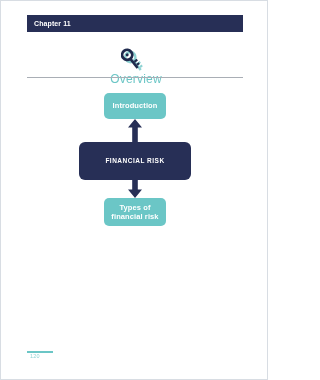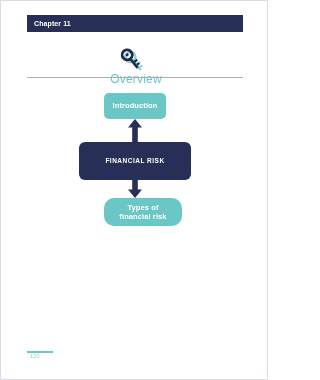--- a/index.html
+++ b/index.html
@@ -121,24 +121,24 @@
   }
   .node-risk .node-text {
     font-size: 6.5px;
     font-weight: bold;
     letter-spacing: 0.5px;
   }
 
   .node-types {
     left: 103px;
     top: 105px;
-    width: 78px;
+    width: 62px;
     height: 28px;
     background: #6BC6C6;
-    border-radius: 10px;
+    border-radius: 5px;
   }
   .node-types .node-text {
     font-size: 7.5px;
     font-weight: bold;
     letter-spacing: 0.1px;
   }
 
   .arrow {
     position: absolute;
     left: 126px;

